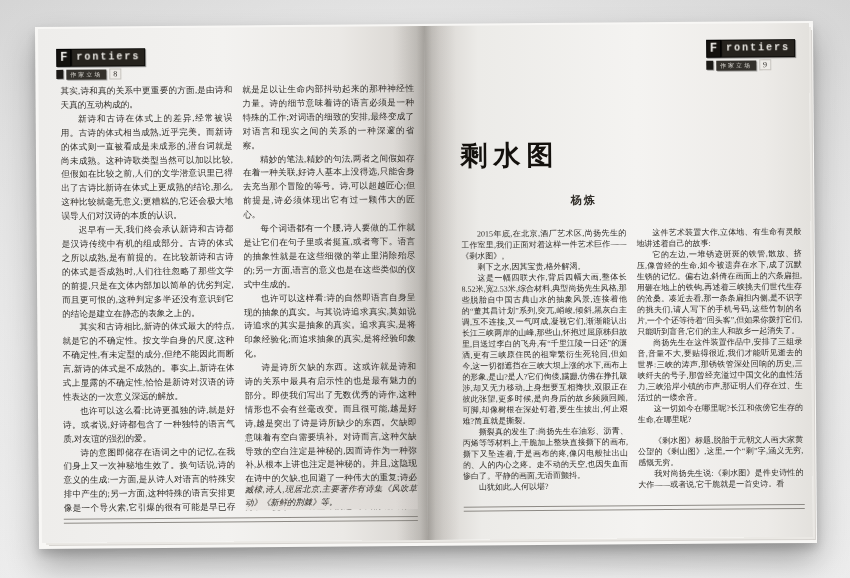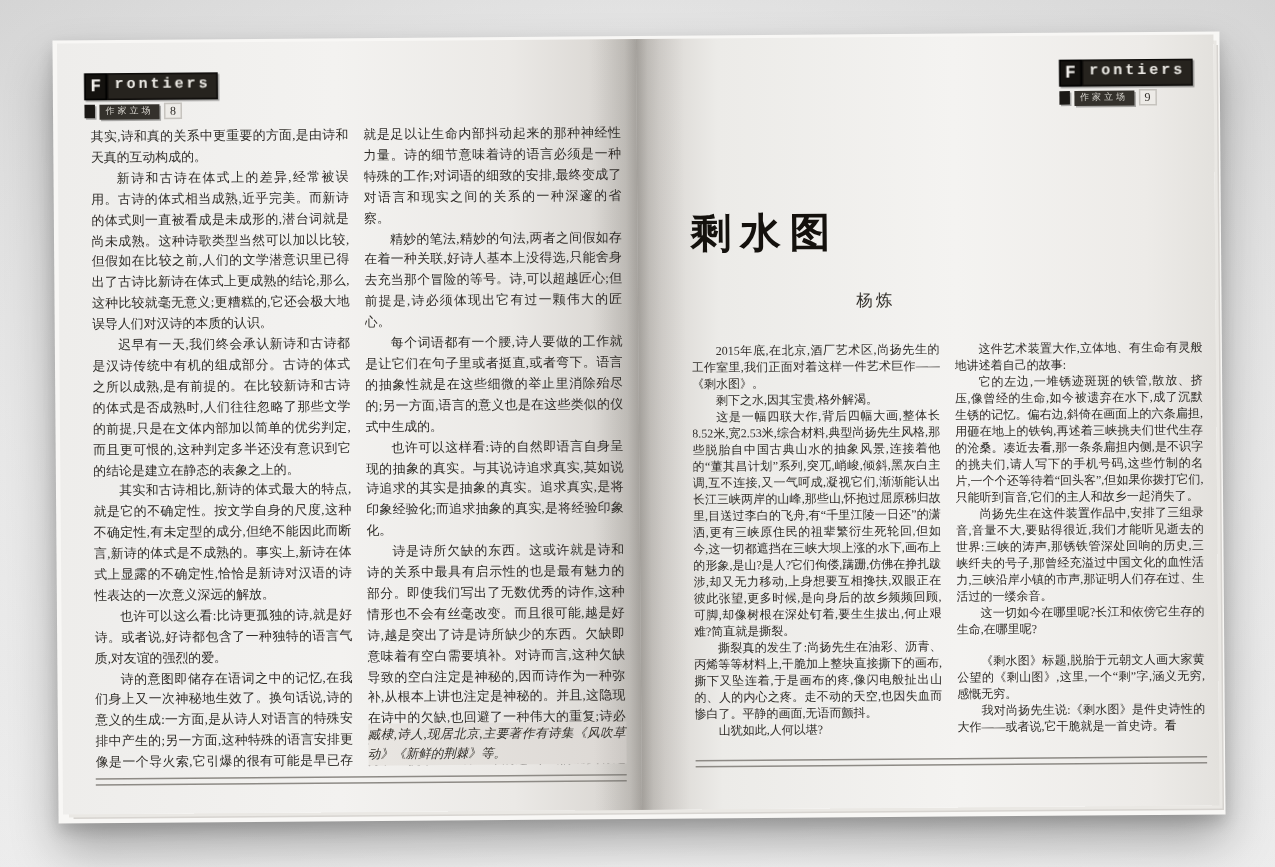--- a/index.html
+++ b/index.html
@@ -63,21 +63,21 @@
   .rule-left{left:22px;right:10px;top:490px;}
   .rule-right{left:36px;right:8px;top:481px;}
 
   
   .tagbox{position:absolute;left:35px;top:76px;display:inline-block;
     border:1px solid #45423d;background:#dedbd6;color:#1d1b17;
     font-weight:bold;font-size:10.5px;line-height:11px;padding:5px 9px;
     box-shadow:inset 0 0 0 1px #efede9,1px 1px 1px rgba(0,0,0,0.25);}
   .title{position:absolute;left:36px;top:112px;margin:0;
     font-size:27px;font-weight:bold;letter-spacing:6px;color:#14110d;font-family:Liberation Mono, monospace;}
-  .author{position:absolute;left:146px;top:168px;font-size:11px;color:#33302b;letter-spacing:2px;}
+  .author{position:absolute;left:146px;top:168px;font-size:11px;color:#33302b;letter-spacing:2px;font-weight:bold;}
 </style>
 </head>
 <body>
 
 <div class="vignette"></div>
 
 <div class="book">
   <div class="pages">
 
     <section class="page page-left">

